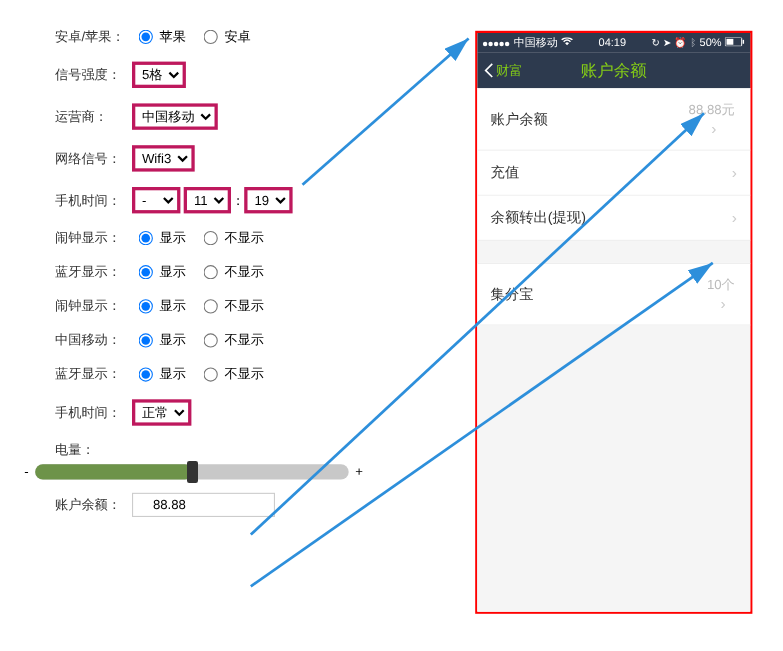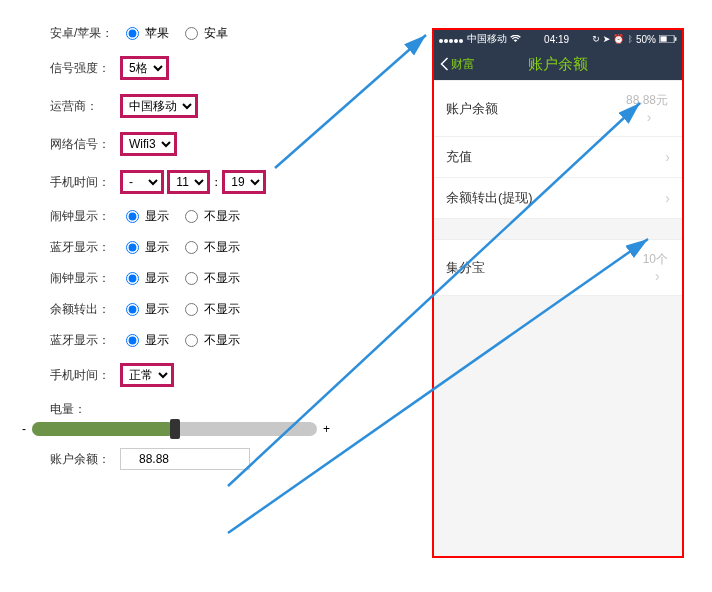--- a/index.html
+++ b/index.html
@@ -93,21 +93,21 @@
   <div class="form-row">
     <span class="form-label">闹钟显示：</span>
     <span class="radio-group">
       <input type="radio" name="bt" checked="" style="">
         <label>显示</label>
       <input type="radio" name="bt" style="">
         <label>不显示</label>
     </span>
   </div>
   <div class="form-row">
-    <span class="form-label">余额转出：</span>
+    <span class="form-label">中国移动：</span>
     <span class="radio-group">
       <input type="radio" name="lock" checked="" style="">
         <label>显示</label>
       <input type="radio" name="lock" style="">
         <label>不显示</label>
     </span>
   </div>
   <div class="form-row">
     <span class="form-label">蓝牙显示：</span>
     <span class="radio-group">

